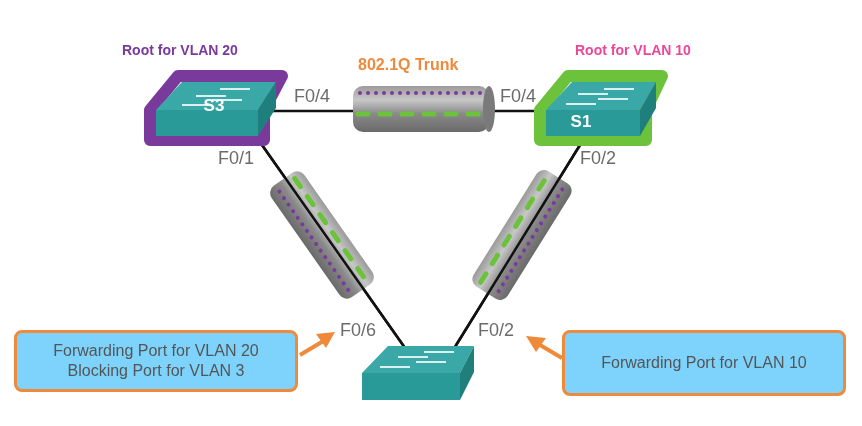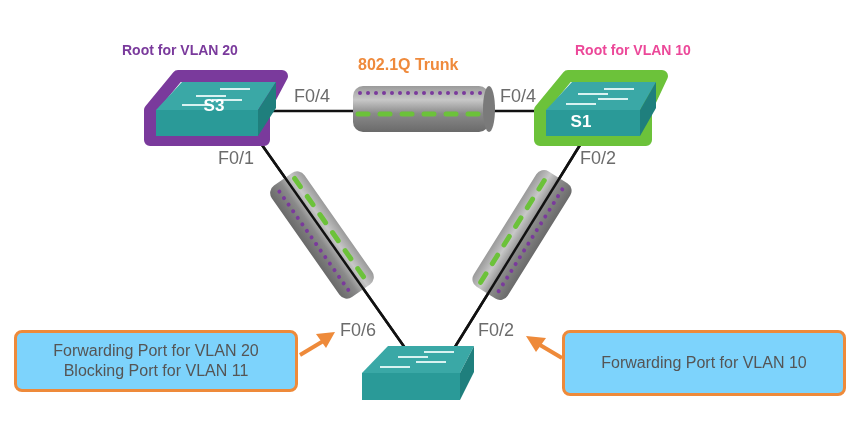--- a/index.html
+++ b/index.html
@@ -190,17 +190,17 @@
 <div class="lbl port" style="left:580px; top:148px;">F0/2</div>
 <div class="lbl port" style="left:340px; top:320px;">F0/6</div>
 <div class="lbl port" style="left:478px; top:320px;">F0/2</div>
 
 <div class="sw-label" style="left:156px; top:96px; width:116px;">S3</div>
 <div class="sw-label" style="left:546px; top:112px; width:70px;">S1</div>
 <div class="sw-label" style="left:362px; top:376px; width:110px;margin-top:44px;">S2</div>
 
 <div class="callout" style="left:14px; top:330px; width:284px; height:62px;">
   <div>Forwarding Port for VLAN 20</div>
-  <div>Blocking Port for VLAN 11</div>
+  <div>Blocking Port for VLAN 3</div>
 </div>
 <div class="callout" style="left:562px; top:330px; width:284px; height:66px;gap:40px;">
   <div>Forwarding Port for VLAN 10</div>
 </div>
 
 </body></html>

